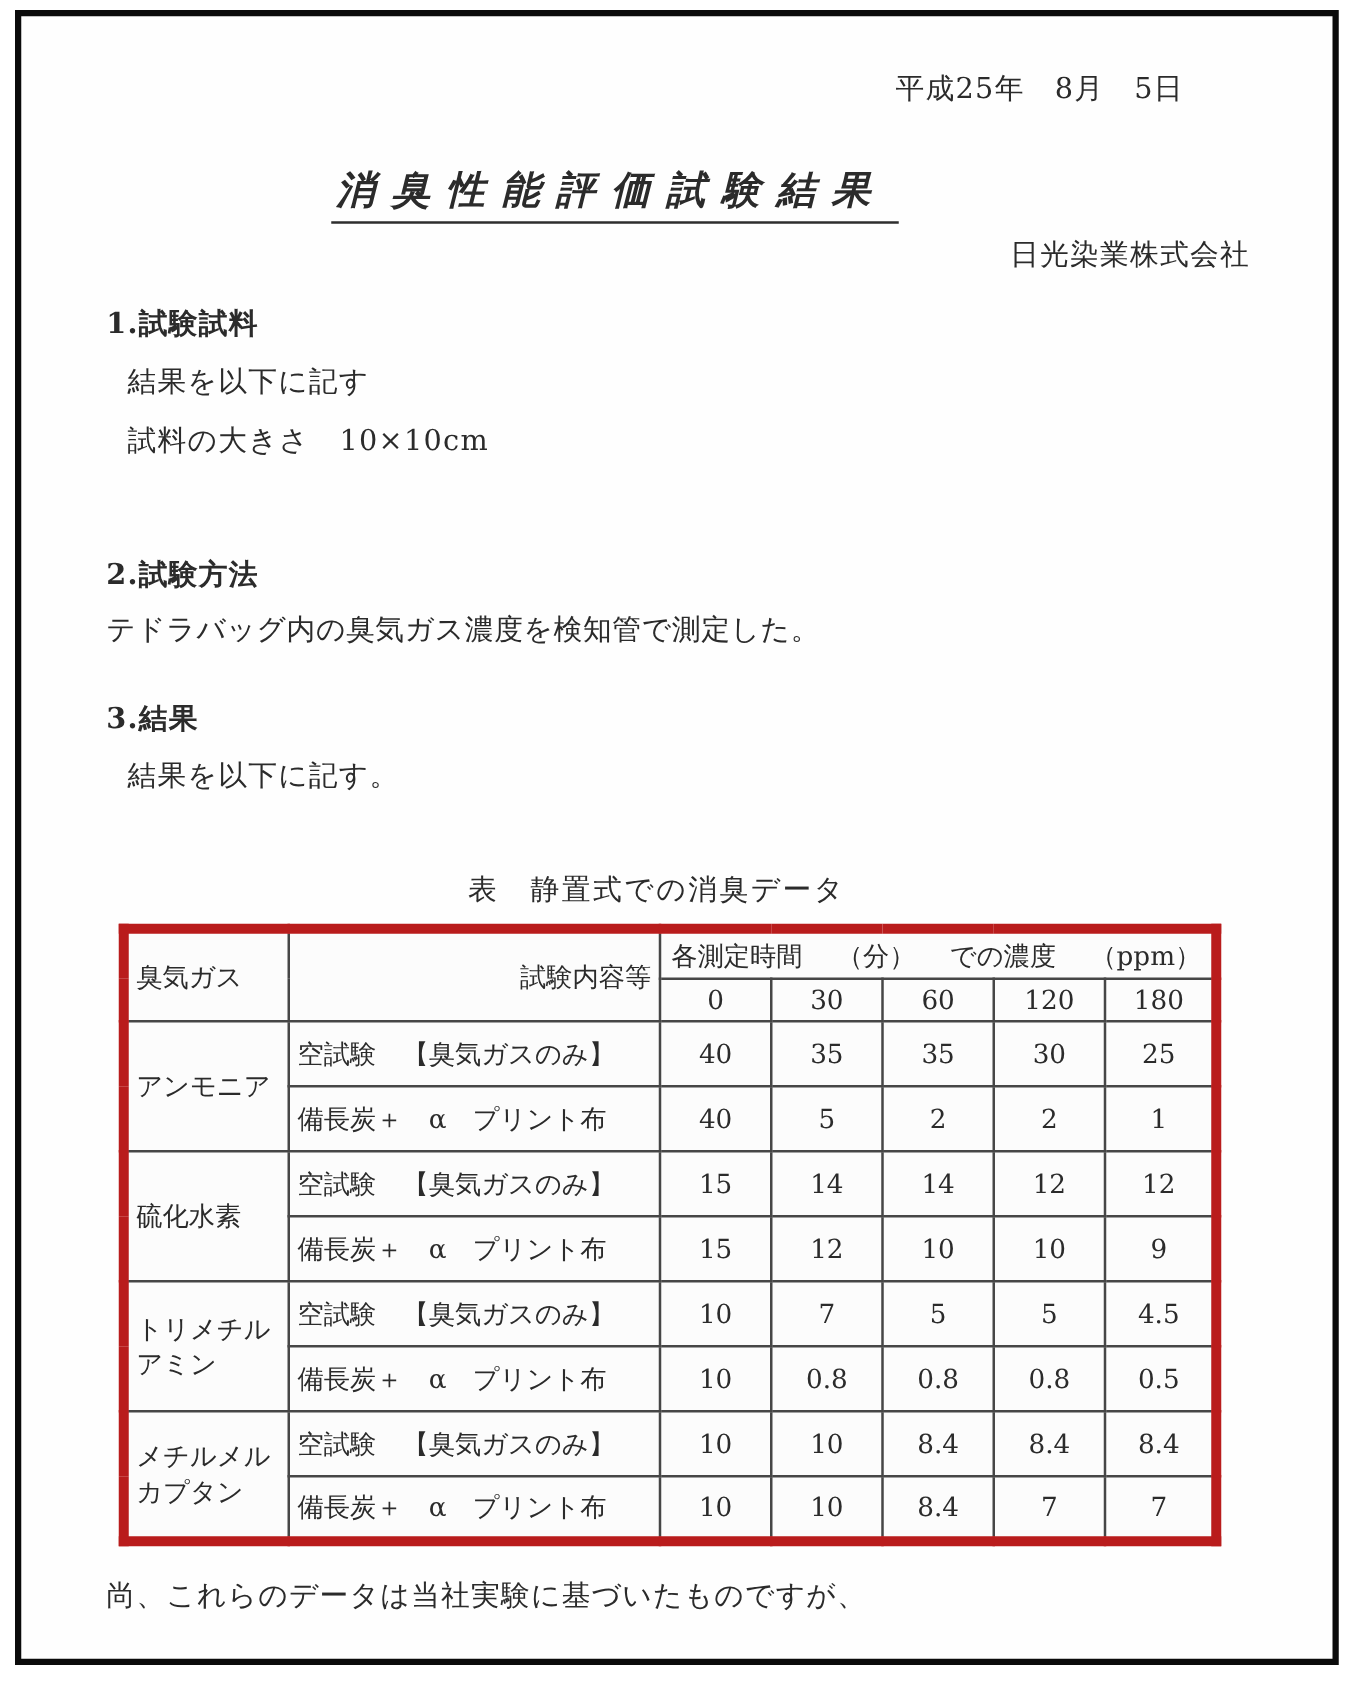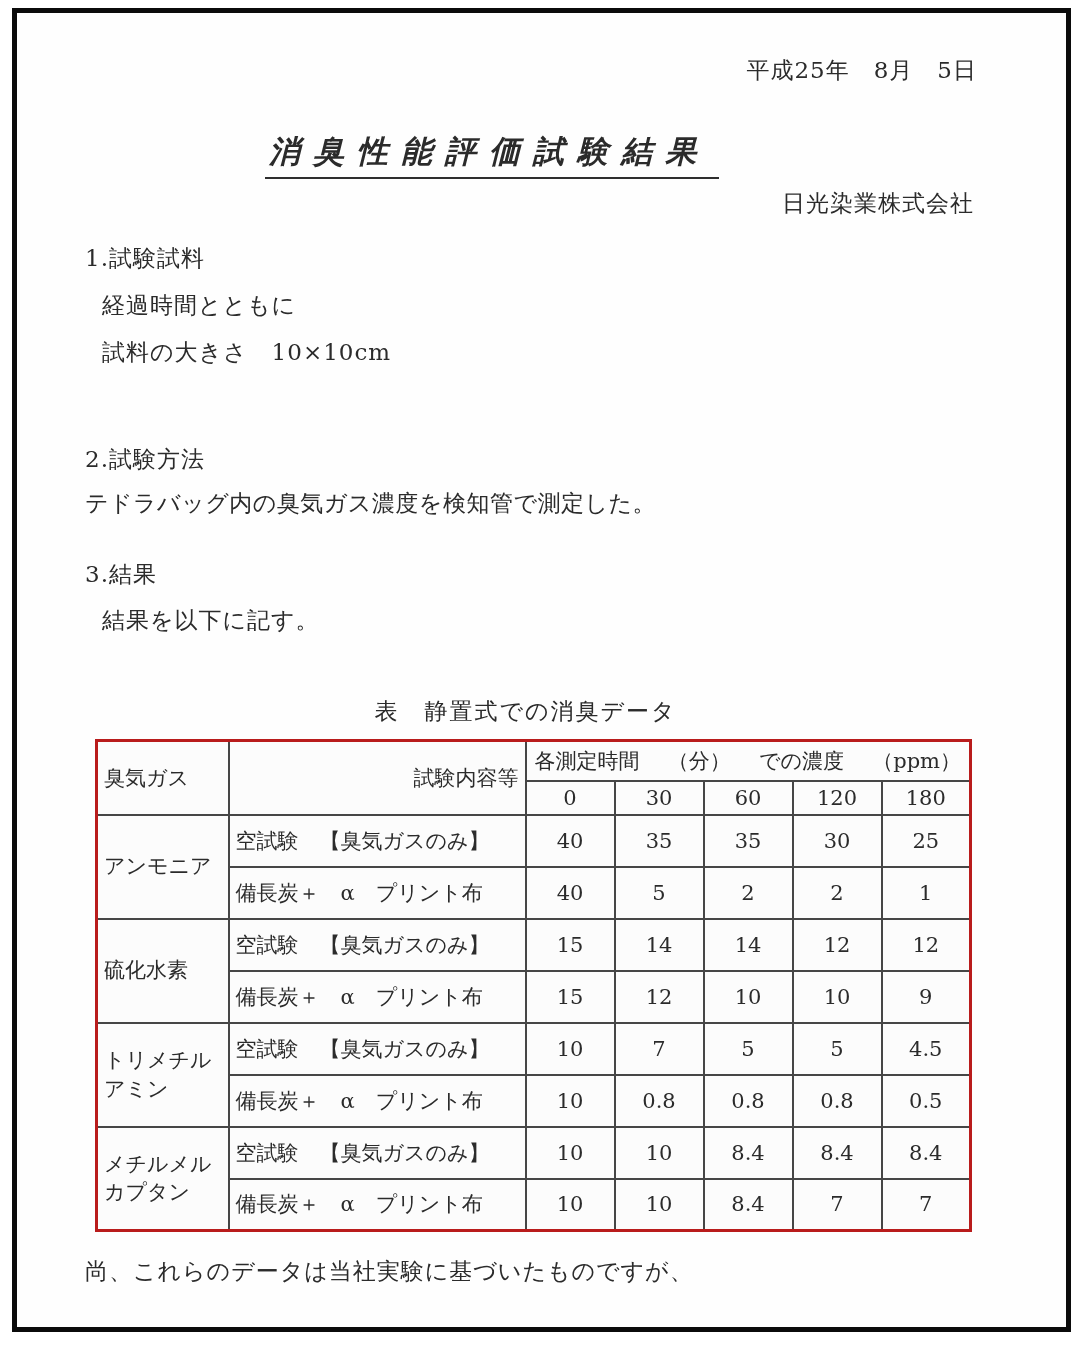--- a/index.html
+++ b/index.html
@@ -21,63 +21,63 @@
   }
   .content {
     position: relative;
     padding: 0 0 0 68px;
     width: 100%;
     height: 100%;
   }
   .date-line {
     margin-top: 42px;
     text-align: right;
-    padding-right: 89px;
+    padding-right: 119px;
     font-size: 23px;
     letter-spacing: 1px;
   }
   .title-row { margin-top: 45px; margin-left: 180px; }
   .doc-title {
     display: inline-block;
     font-size: 31px;
     font-style: italic;
     font-weight: 600;
     letter-spacing: 0.42em;
     border-bottom: 2px solid #2e2e2e;
     padding: 0 10px 4px 4px;
     font-family: Liberation Mono, monospace;
   }
   .company-line {
     margin-top: 9px;
     text-align: right;
-    padding-right: 92px;
+    padding-right: 66px;
     font-size: 23px;
     letter-spacing: 1px;
   }
-  .section-heading { font-size: 23px; letter-spacing: 1px; }
+  .section-heading { font-size: 23px; letter-spacing: 1px; font-weight: bold; }
   .sec1 { margin-top: 24px; }
   .sec1 .sub-line { margin-left: 17px; margin-top: 16px; font-size: 23px; letter-spacing: 1px; }
   .sec2 { margin-top: 76px; }
   .sec2 .para-line { margin-top: 13px; font-size: 23px; letter-spacing: 0.5px; }
   .sec3 { margin-top: 40px; }
   .sec3 .sub-line { margin-left: 17px; margin-top: 15px; font-size: 23px; letter-spacing: 1px; }
   .table-caption {
     margin-top: 60px;
     text-align: center;
     padding-right: 100px;
     font-size: 23px;
     letter-spacing: 2px;
   }
   table.data-table {
     margin-top: 12px;
     margin-left: 10px;
     border-collapse: collapse;
     table-layout: fixed;
     width: 876px;
-    border: 3px solid #b91c1c;
+    border: 8px solid #b91c1c;
   }
   table.data-table th, table.data-table td {
     border: 2px solid #464646;
     font-weight: normal;
     font-size: 21px;
     padding: 2px 6px;
     background: #fcfcfc;
   }
   col.c-gas { width: 132px; }
   col.c-content { width: 297px; }
@@ -106,21 +106,21 @@
     <div class="date-line">平成25年　8月　5日</div>
 
     <div class="title-row">
       <span class="doc-title">消臭性能評価試験結果</span>
     </div>
 
     <div class="company-line">日光染業株式会社</div>
 
     <div class="sec1">
       <div class="section-heading">1.試験試料</div>
-      <div class="sub-line">経過時間とともに</div>
+      <div class="sub-line">結果を以下に記す</div>
       <div class="sub-line">試料の大きさ　10×10cm</div>
     </div>
 
     <div class="sec2">
       <div class="section-heading">2.試験方法</div>
       <div class="para-line">テドラバッグ内の臭気ガス濃度を検知管で測定した。</div>
     </div>
 
     <div class="sec3">
       <div class="section-heading">3.結果</div>

